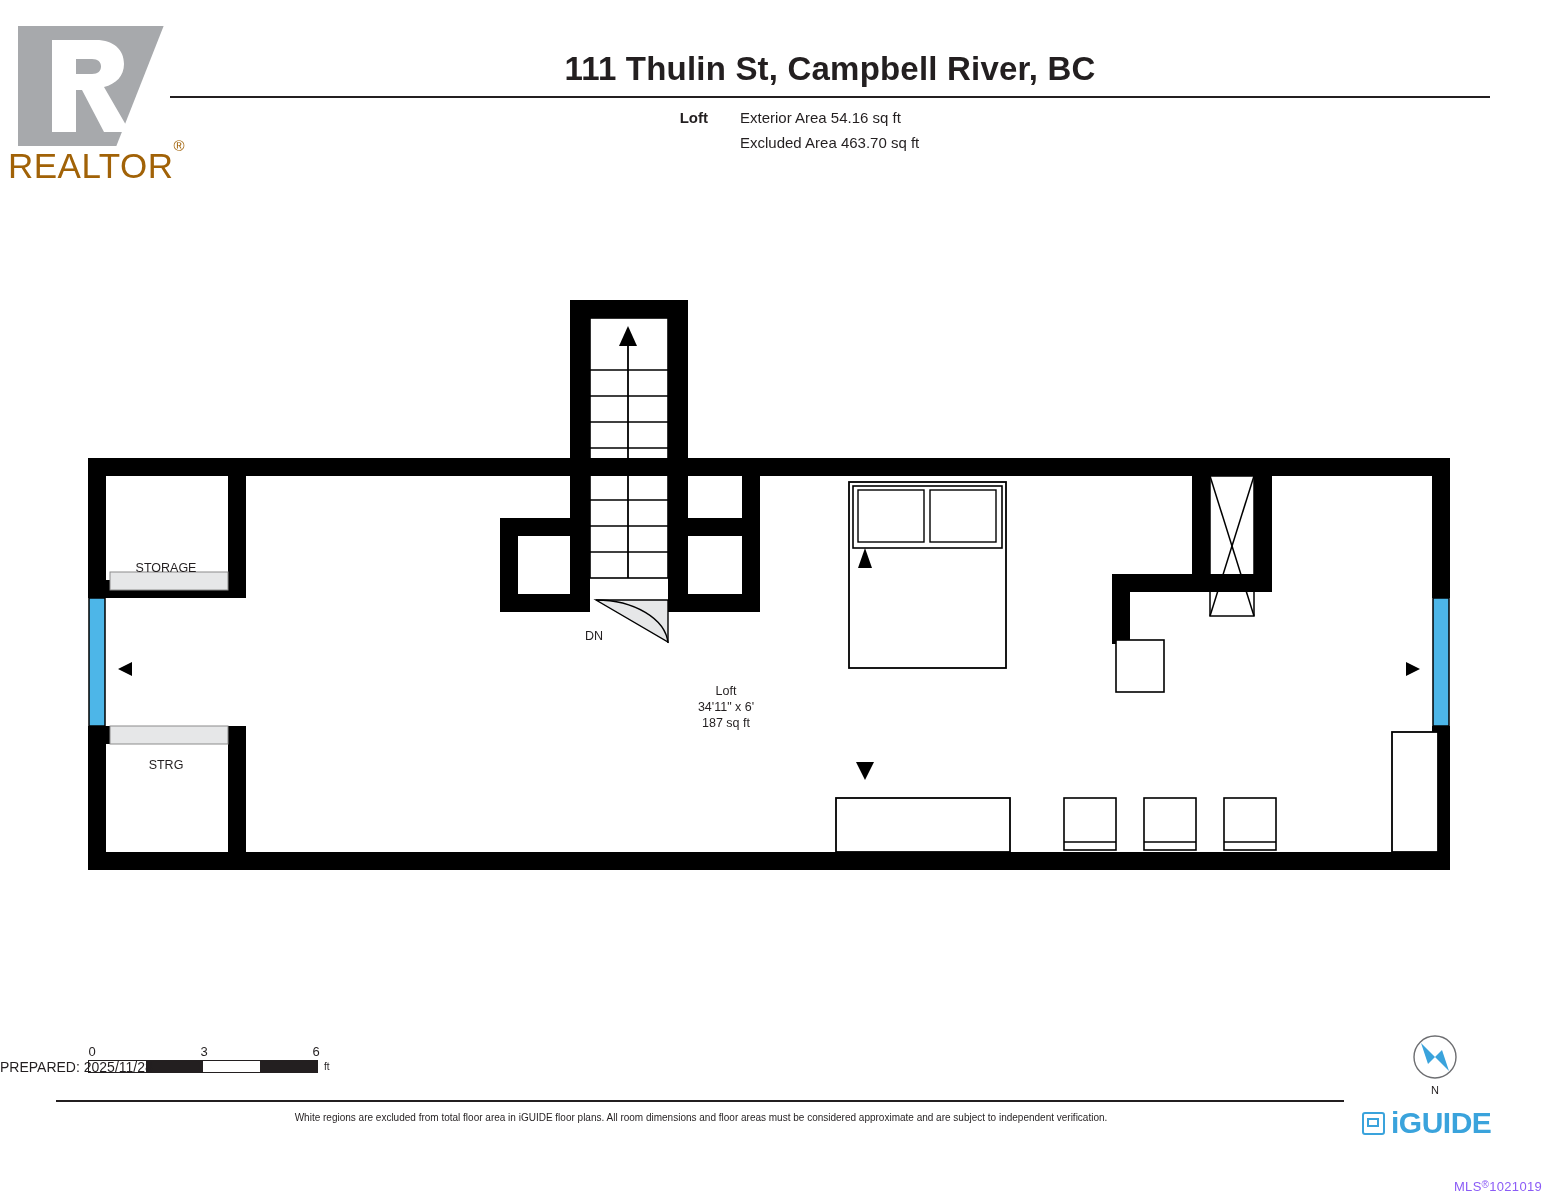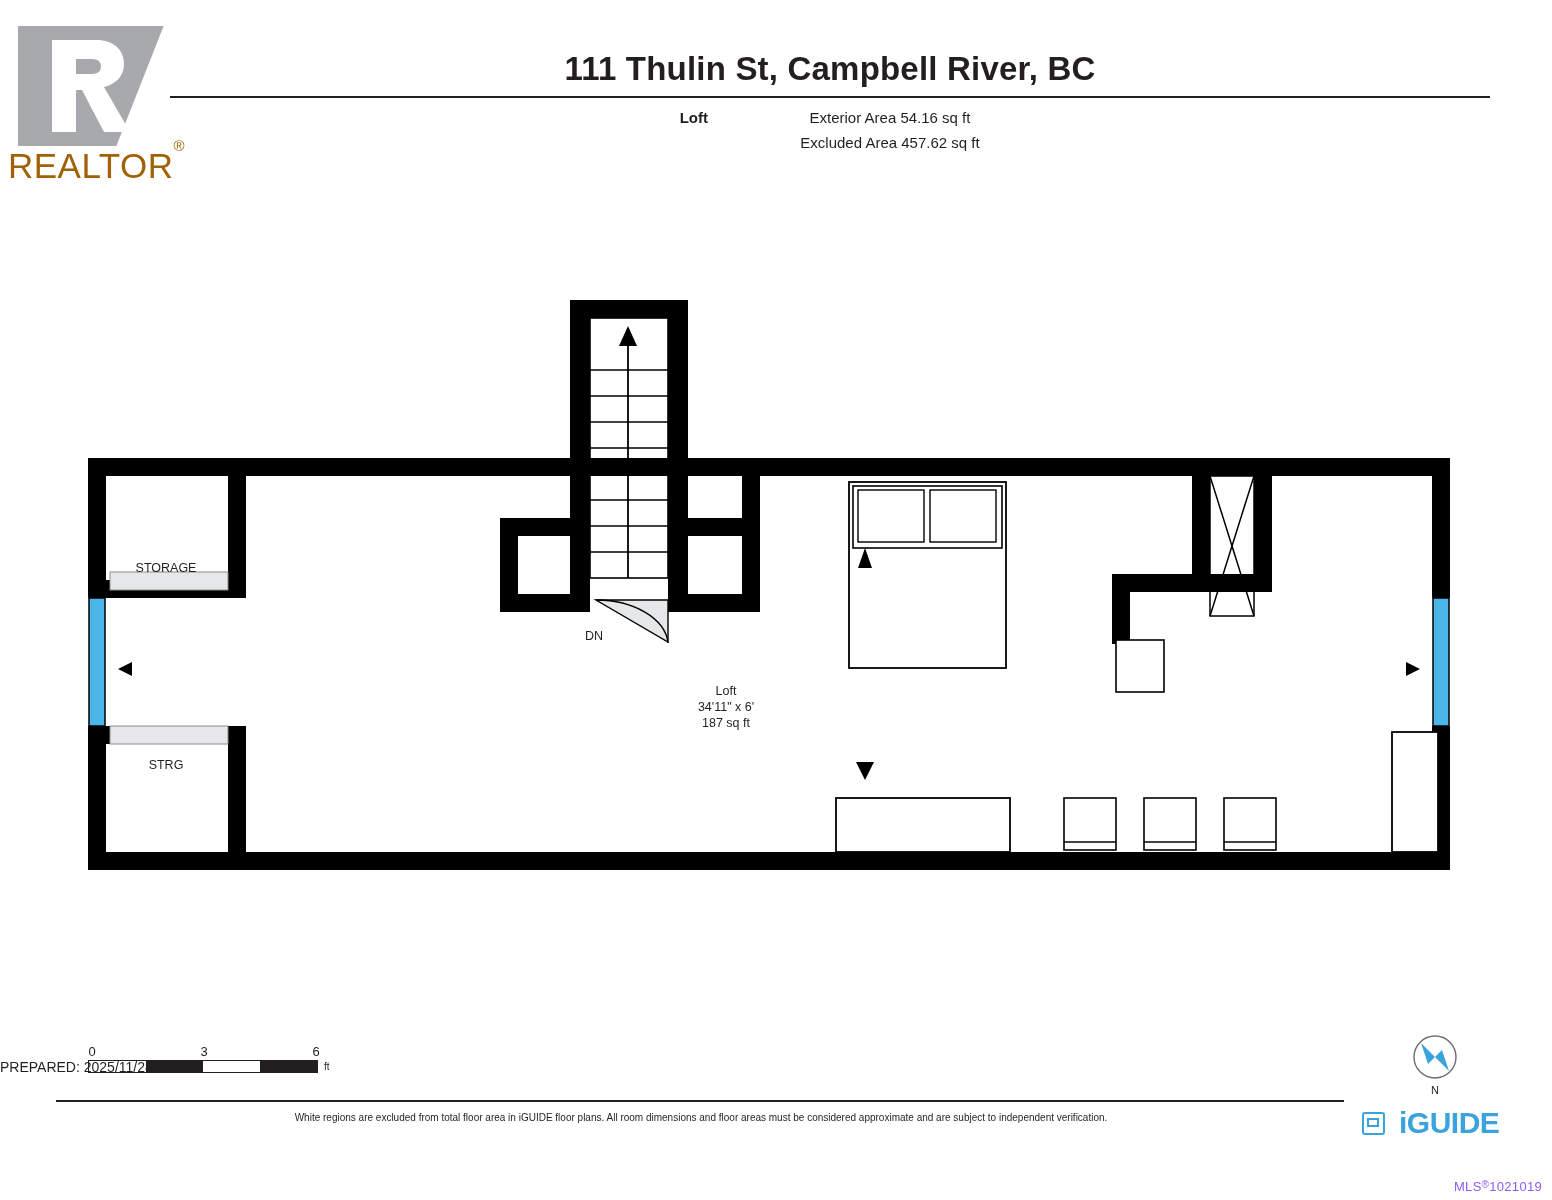--- a/index.html
+++ b/index.html
@@ -90,21 +90,21 @@
   }
   #summary .lbl {
     width: 120px;
     text-align: right;
     font-weight: bold;
     padding-right: 32px;
     box-sizing: border-box;
   }
   #summary .val {
     width: 300px;
-    text-align: center;
+    text-align: left;
   }
 
   
   #plan {
     position: absolute;
     left: 0;
     top: 0;
     width: 1552px;
     height: 1200px;
   }
@@ -167,21 +167,21 @@
     text-align: center;
     font-size: 11px;
   }
 
   #iguide {
     position: absolute;
     left: 1362px;
     top: 1106px;
     display: flex;
     align-items: center;
-    gap: 14px;
+    gap: 6px;
   }
   #iguide .badge {
     width: 23px;
     height: 23px;
     border: 2.5px solid #3aa3dc;
     border-radius: 3px;
     position: relative;
     box-sizing: border-box;
   }
   #iguide .badge::before {
@@ -257,21 +257,21 @@
   <div id="title-rule"></div>
 </div>
 
 <div id="summary">
   <div class="row">
     <div class="lbl">Loft</div>
     <div class="val">Exterior Area 54.16 sq ft</div>
   </div>
   <div class="row">
     <div class="lbl"></div>
-    <div class="val">Excluded Area 457.62 sq ft</div>
+    <div class="val">Excluded Area 463.70 sq ft</div>
   </div>
 </div>
 
 <svg id="plan" viewBox="0 0 1552 1200">
 
   <g>
 
     <rect x="88" y="458" width="1362" height="18" fill="#000000"></rect>
 
     <rect x="88" y="852" width="1362" height="18" fill="#000000"></rect>

